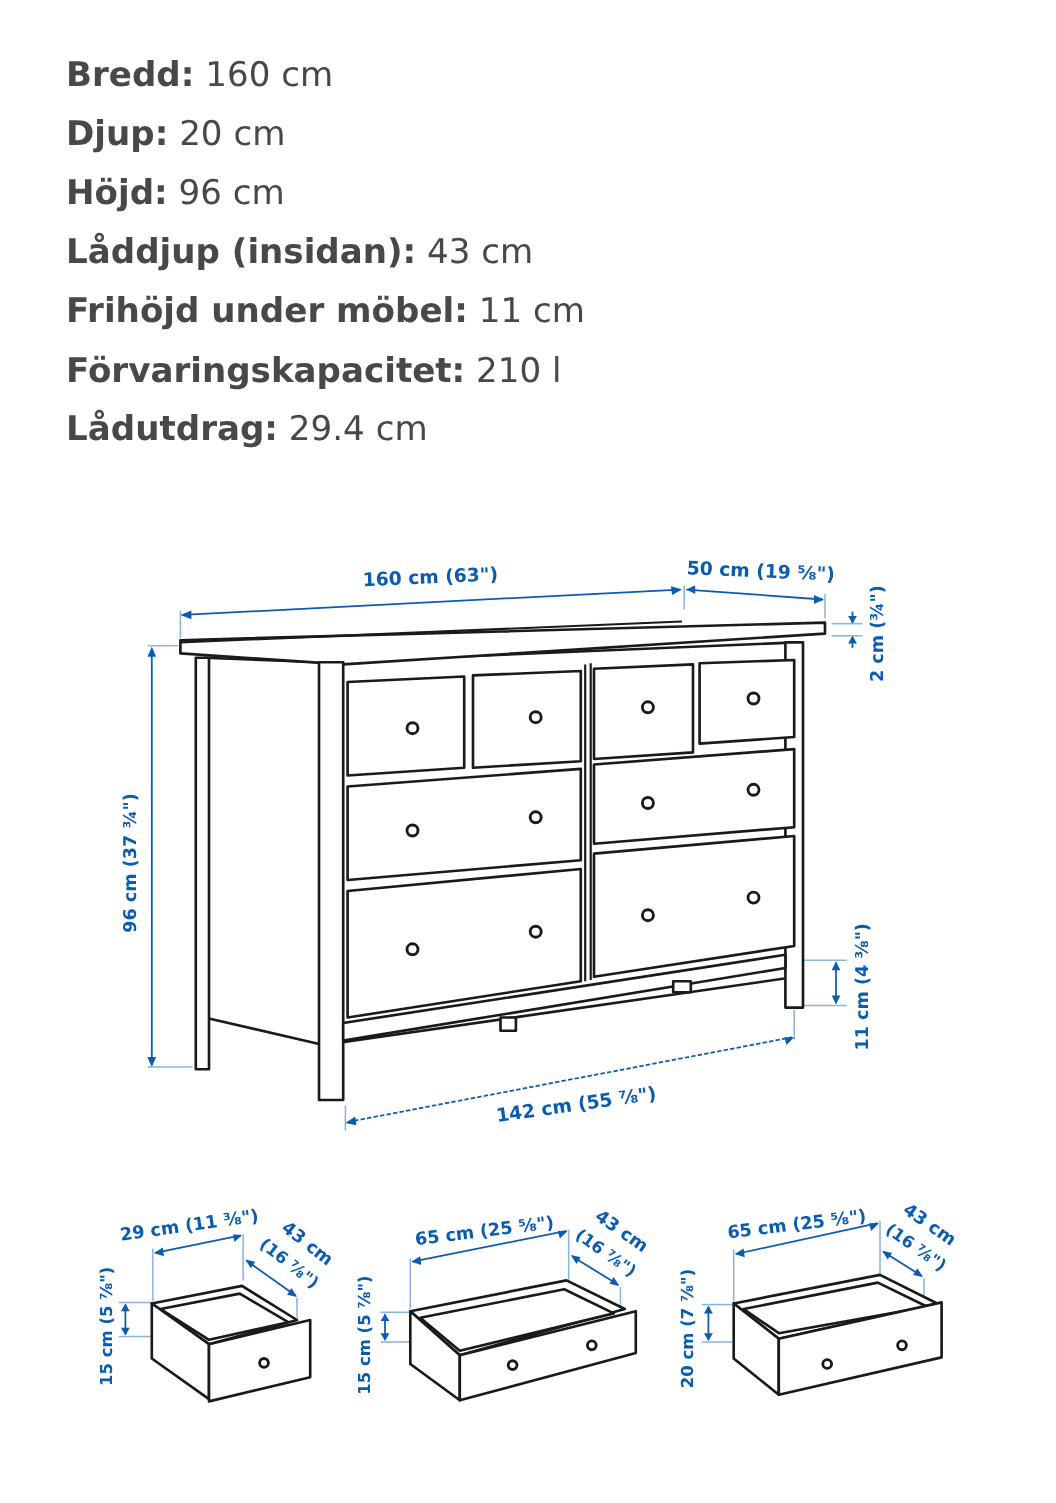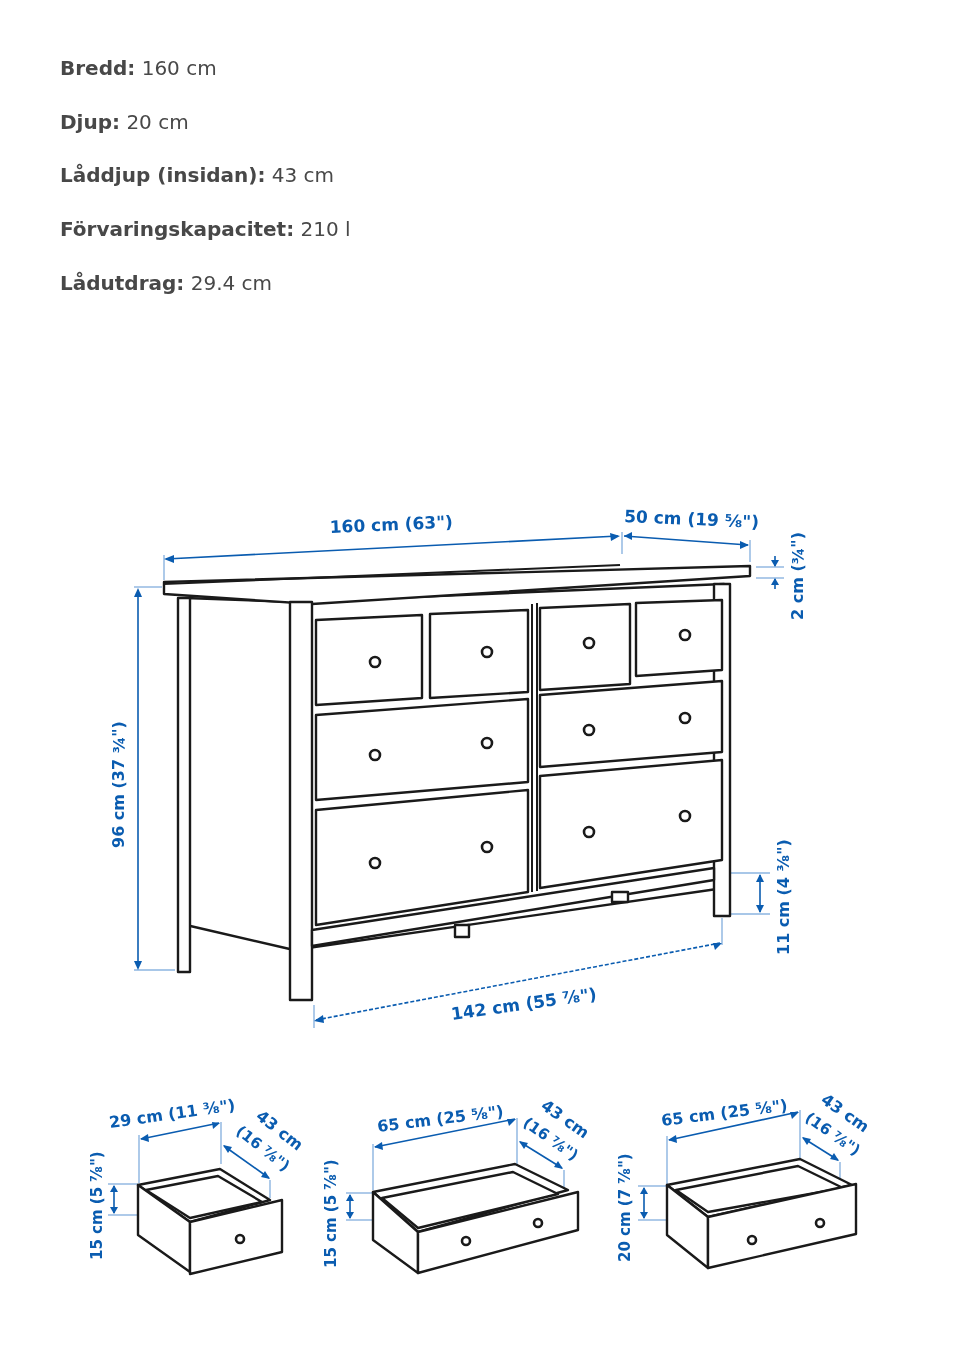--- a/index.html
+++ b/index.html
@@ -1,35 +1,37 @@
 <!DOCTYPE html>
 <html><head>
 <meta charset="utf-8">
 <style>
   html, body { margin: 0; padding: 0; background: #ffffff; }
   body { width: 960px; height: 1366px; position: relative; overflow: hidden; font-family: "DejaVu Sans", sans-serif; }
   .specs { position: absolute; left: 60px; top: 42px; }
-  .spec-row { font-size: 20px; line-height: 53.7px; color: #484848; white-space: nowrap; }
+  .spec-row { font-size: 31px; line-height: 53.7px; color: #484848; white-space: nowrap; }
   .spec-label { font-weight: bold; color: #484848; }
   .spec-value { font-weight: normal; color: #484848; }
   svg text { font-family: "DejaVu Sans", sans-serif; font-weight: bold; fill: #0a5cb0; }
   .dim { stroke: #0a5cb0; stroke-width: 1.6; fill: none; }
   .ext { stroke: #8bb4e0; stroke-width: 1.4; fill: none; }
   .ink { stroke: #1a1a1a; stroke-width: 2.4; fill: #ffffff; stroke-linejoin: round; }
   .ink2 { stroke: #1a1a1a; stroke-width: 2; fill: none; }
   .knob { stroke: #1a1a1a; stroke-width: 2.6; fill: #ffffff; }
   .arrow { fill: #0a5cb0; }
 </style>
 </head>
 <body>
 
 <div class="specs">
   <div class="spec-row"><span class="spec-label">Bredd:</span> <span class="spec-value">160 cm</span></div>
   <div class="spec-row"><span class="spec-label">Djup:</span> <span class="spec-value">20 cm</span></div>
+  <div class="spec-row"><span class="spec-label">Höjd:</span> <span class="spec-value">96 cm</span></div>
   <div class="spec-row"><span class="spec-label">Låddjup (insidan):</span> <span class="spec-value">43 cm</span></div>
+  <div class="spec-row"><span class="spec-label">Frihöjd under möbel:</span> <span class="spec-value">11 cm</span></div>
   <div class="spec-row"><span class="spec-label">Förvaringskapacitet:</span> <span class="spec-value">210 l</span></div>
   <div class="spec-row"><span class="spec-label">Lådutdrag:</span> <span class="spec-value">29.4 cm</span></div>
 </div>
 
 <svg style="position:absolute;left:0;top:480px;" width="960" height="560" viewBox="0 480 960 560">
 
   <line class="ext" x1="164" y1="555" x2="164" y2="580"></line>
   <line class="dim" x1="166" y1="559" x2="618" y2="536"></line>
   <polygon class="arrow" points="164,559 174,555 174,563"></polygon>
   <polygon class="arrow" points="620,536 610,533 611,541"></polygon>

